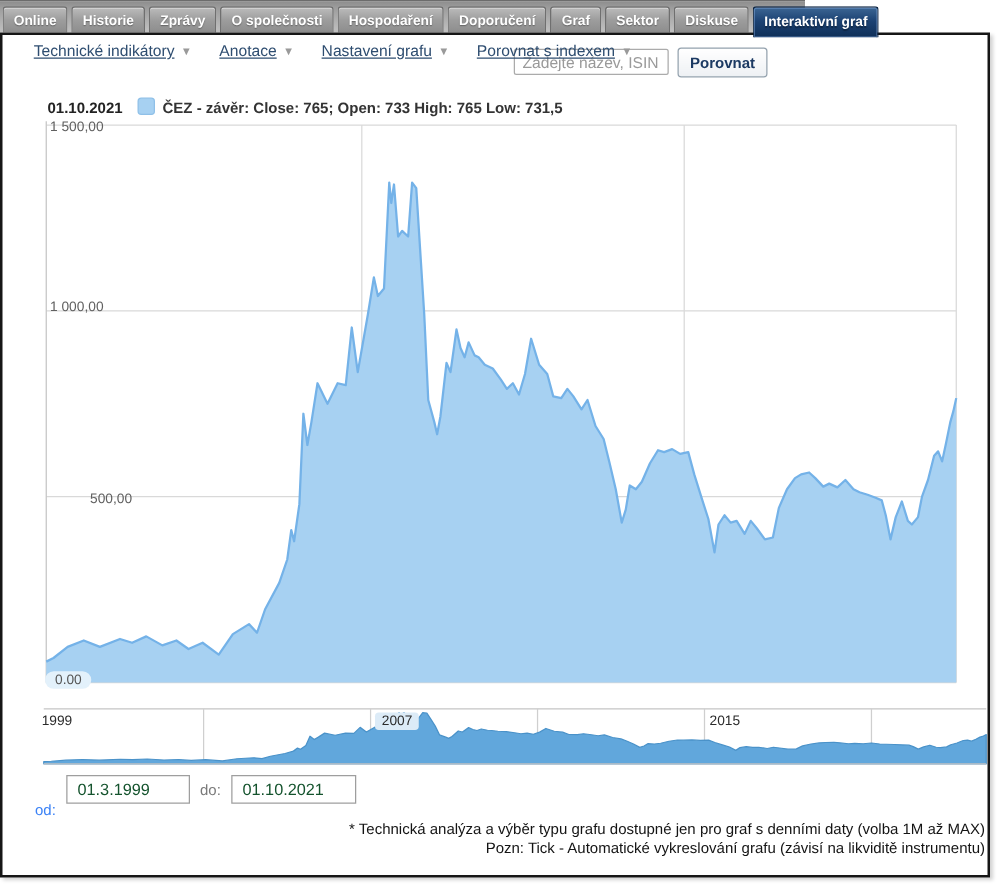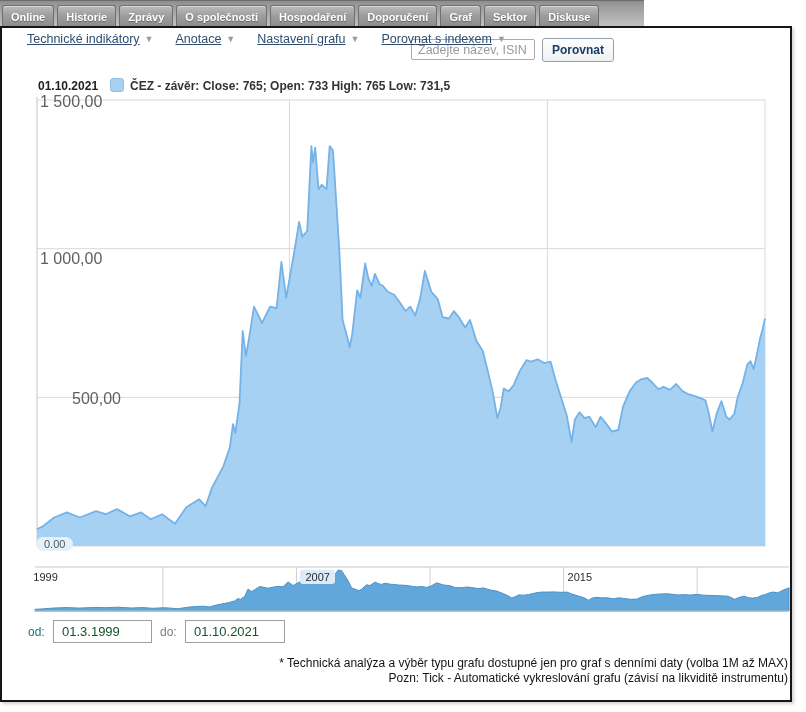--- a/index.html
+++ b/index.html
@@ -18,50 +18,50 @@
   .tab.active { background:linear-gradient(180deg,#3c6694 0,#1c4273 45%,#0f2f58 100%);
                 border-color:#0a2342; box-shadow:inset 0 0 0 1px rgba(160,200,255,.35);
                 height:25px; margin-bottom:-2px; z-index:5; }
 
   
   .frame { position:absolute; left:0; top:26px; width:792px; height:676px;
            border:2px solid #161616; background:#fff;
            box-shadow:2px 2px 3px rgba(0,0,0,.18); }
 
   
-  .toolbar { position:absolute; left:27px; top:26px; height:20px; display:flex; align-items:flex-end; z-index:6; }
+  .toolbar { position:absolute; left:27px; top:34px; height:20px; display:flex; align-items:flex-start; z-index:6; }
   .tool-link { display:flex; align-items:center; margin-right:22px; cursor:pointer; }
   .tool-link a { font-size:12.5px; color:#2e4d70; text-decoration:underline; font-weight:500; }
   .caret { font-size:9px; color:#9a9a9a; margin-left:5px; }
   .search-input { position:absolute; left:411px; top:39px; width:124px; height:21px;
                   border:1px solid #ababab; border-radius:2px; padding:0 6px;
                   font-size:12.5px; color:#444; font-family:"Liberation Sans",sans-serif; }
   .search-input::placeholder { color:#9a9a9a; }
   .compare-btn { position:absolute; left:542px; top:38px; height:24px; padding:0 9px;
                  background:linear-gradient(180deg,#ffffff,#eef1f4); border:1px solid #93a1ad;
                  border-radius:3px; font-size:12px; font-weight:bold; color:#1c3a63; cursor:pointer; }
 
   
   .legend-date { position:absolute; left:38px; top:79px; font-size:12px; font-weight:bold; color:#222; }
   .legend-swatch { position:absolute; left:110px; top:78px; width:14px; height:14px;
                    background:#a7d1f2; border:1px solid #8fc0e8; border-radius:3px; }
   .legend-label { position:absolute; left:130px; top:79px; font-size:12px; font-weight:bold; color:#333; }
 
   
-  .ylab { position:absolute; left:40px; font-size:16px; color:#606060; transform:translateY(-50%); }
+  .ylab { position:absolute; left:40px; font-size:11px; color:#606060; transform:translateY(-50%); }
   .ylab-zero { position:absolute; left:36px; top:537px; background:#e3f1fb; border-radius:7px;
                padding:1px 8px; font-size:11px; color:#555; }
   .navlab { position:absolute; top:571px; font-size:11px; color:#2b2b2b; }
   .navlab.pill { background:#dcebf7; border-radius:3px; padding:1px 5px; top:570px; }
 
   svg.chart { position:absolute; left:0; top:0; width:806px; height:712px; pointer-events:none; }
 
   
   .range-row { position:absolute; left:0; top:619px; width:792px; height:26px; z-index:6; }
-  .od-label { position:absolute; left:28px; top:6px; font-size:12px; color:#0f766e;text-align:center; }
+  .od-label { position:absolute; left:28px; top:22px; font-size:12px; color:#3b82f6;text-align:center; }
   .date-input { position:absolute; top:1px; height:23px; border:1px solid #9e9e9e; padding:0 8px;
                 font-size:13px; color:#14532d; font-family:"Liberation Sans",sans-serif; }
   .input-od { left:53px; width:99px; }
   .do-label { position:absolute; left:160px; top:6px; font-size:12px; color:#7a7a7a; }
   .input-do { left:185px; width:100px; }
   .zoom-buttons { position:absolute; right:4px; top:0; display:flex; gap:2px; }
   .zbtn { height:24px; padding:0 7px; min-width:27px; display:flex; align-items:center; justify-content:center;
           background:linear-gradient(180deg,#fcfcfc,#e3e3e3); border:1px solid #a6a6a6; border-radius:2px;
           font-size:11.5px; font-weight:600; color:#222; cursor:pointer; }
   .zbtn.active { background:#cdcdcd; box-shadow:inset 0 1px 2px rgba(0,0,0,.25); }
@@ -77,20 +77,21 @@
   <div class="tabs" id="tabs">
       <div class="tab">Online</div>
       <div class="tab">Historie</div>
       <div class="tab">Zprávy</div>
       <div class="tab">O společnosti</div>
       <div class="tab">Hospodaření</div>
       <div class="tab">Doporučení</div>
       <div class="tab">Graf</div>
       <div class="tab">Sektor</div>
       <div class="tab">Diskuse</div>
+      <div class="tab active">Interaktivní graf</div>
     </div>
 </div>
 
 <div class="frame"></div>
 
 <div class="toolbar" id="toolbar">
     <span class="tool-link">
       <a>Technické indikátory</a>
       <span class="caret">▼</span>
     </span>
@@ -130,21 +131,21 @@
     <line x1="296.4623560673146" y1="567" x2="296.4623560673146" y2="611" stroke="#cfcfcf" stroke-width="1"></line>
     <line x1="430.03188662533097" y1="567" x2="430.03188662533097" y2="611" stroke="#cfcfcf" stroke-width="1"></line>
     <line x1="563.6014171833474" y1="567" x2="563.6014171833474" y2="611" stroke="#cfcfcf" stroke-width="1"></line>
     <line x1="697.1709477413638" y1="567" x2="697.1709477413638" y2="611" stroke="#cfcfcf" stroke-width="1"></line>
     <path d="M35 611 L35.0 609.3 L41.0 609.0 L52.7 608.1 L66.1 607.6 L79.4 608.1 L96.1 607.4 L106.1 607.7 L117.8 607.2 L131.2 608.0 L142.9 607.6 L152.9 608.3 L164.6 607.7 L177.9 608.7 L189.6 607.0 L203.0 606.2 L209.6 606.9 L216.3 605.0 L228.0 602.8 L234.7 600.9 L238.0 598.5 L240.4 599.4 L244.7 596.4 L248.0 589.0 L251.4 591.6 L254.7 589.7 L259.7 586.5 L268.1 588.2 L276.4 586.5 L283.1 586.7 L288.1 581.9 L293.1 585.6 L301.5 580.9 L306.5 577.8 L309.8 579.3 L314.8 578.7 L319.2 570.1 L320.8 571.7 L323.2 570.2 L326.5 574.5 L329.9 574.0 L334.9 574.5 L338.2 570.1 L341.5 570.5 L344.9 575.7 L348.2 580.9 L351.6 587.9 L356.6 589.7 L358.9 590.7 L361.6 589.2 L366.6 584.8 L369.9 585.6 L374.9 582.1 L378.3 583.6 L381.6 584.4 L385.0 583.2 L390.0 584.2 L393.3 584.4 L398.3 585.0 L405.0 585.3 L411.7 586.2 L416.7 587.0 L421.7 586.5 L426.7 587.4 L431.7 585.7 L436.7 582.8 L443.4 585.0 L450.1 585.7 L455.1 587.6 L461.8 587.7 L466.8 587.0 L471.8 587.6 L478.5 588.6 L483.5 587.9 L490.1 590.0 L496.8 591.1 L501.8 593.0 L506.8 595.2 L511.8 597.9 L515.2 596.8 L518.5 594.9 L523.5 595.2 L528.5 594.6 L535.2 593.0 L541.9 592.0 L546.9 592.1 L553.6 591.9 L560.3 592.3 L566.9 592.1 L571.9 594.0 L578.6 596.1 L583.6 597.6 L588.6 600.3 L592.0 598.1 L597.0 597.3 L602.0 597.9 L607.0 597.8 L613.7 598.8 L618.7 597.8 L623.7 598.4 L630.4 599.3 L637.1 599.1 L642.1 596.7 L648.8 595.2 L655.4 594.3 L660.4 594.0 L667.1 593.8 L672.1 594.3 L678.8 595.0 L683.8 594.7 L690.5 595.0 L697.2 594.4 L703.8 595.2 L708.9 595.4 L715.5 595.6 L722.2 595.9 L727.2 596.1 L730.6 597.3 L734.6 599.3 L738.9 597.5 L743.9 596.2 L748.9 597.8 L752.3 598.1 L757.3 597.5 L760.6 595.8 L765.6 594.4 L770.6 592.4 L774.0 592.1 L777.3 592.9 L780.7 591.4 L784.0 589.7 L786.7 588.8 L789.0 587.7 L789 611 Z" fill="#61a7dc" stroke="#4a92c9" stroke-width="1" stroke-linejoin="round"></path>
     <line x1="35" y1="611" x2="789" y2="611" stroke="#c5c5c5" stroke-width="1"></line>
   </svg>
 
 <div id="ylabels">
     <div class="ylab" style="top: 102px;">1 500,00</div>
-    <div class="ylab" style="top: 259px;">1 000,00</div>
+    <div class="ylab" style="top: 246px;">1 000,00</div>
     <div class="ylab" style="top: 399.333px; margin-left: 32px;">500,00</div>
   </div>
 <div class="ylab-zero">0.00</div>
 <div id="navlabels">
     <div class="navlab" style="left: 33.3233px;">1999</div>
     <div class="navlab pill" style="left: 300.462px;">2007</div>
     <div class="navlab" style="left: 567.601px;">2015</div>
   </div>
 
 <div class="range-row">

